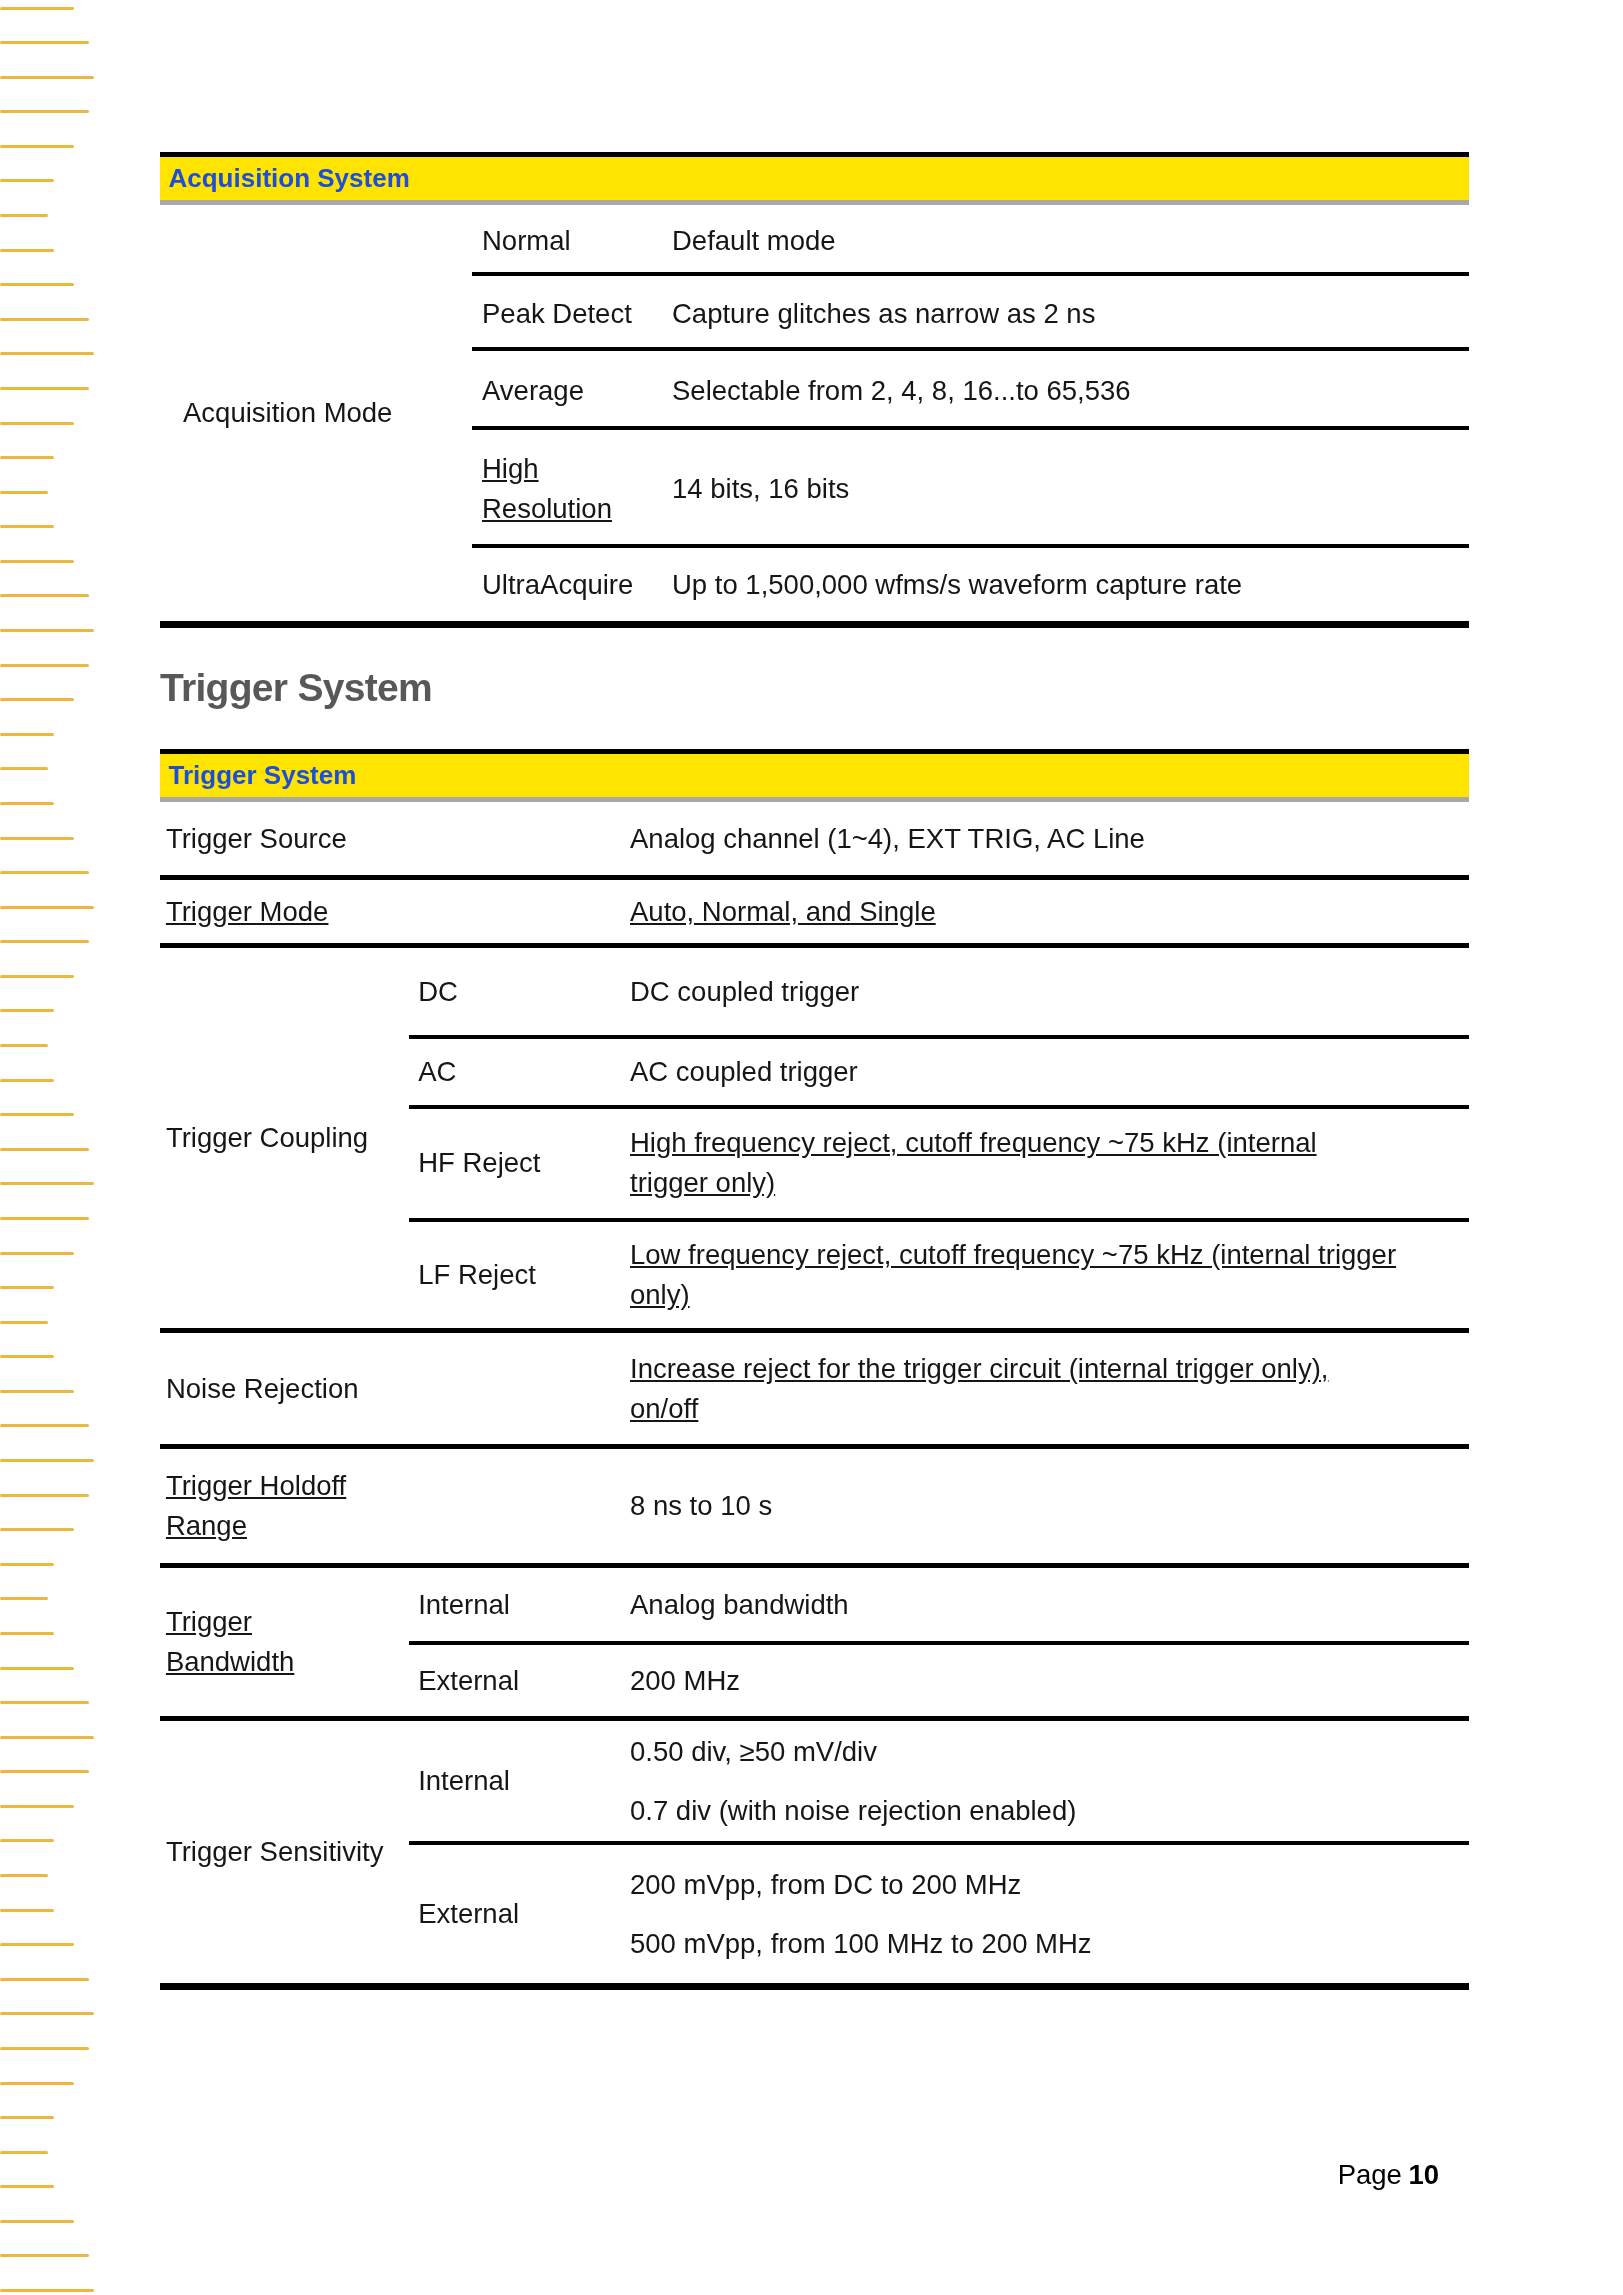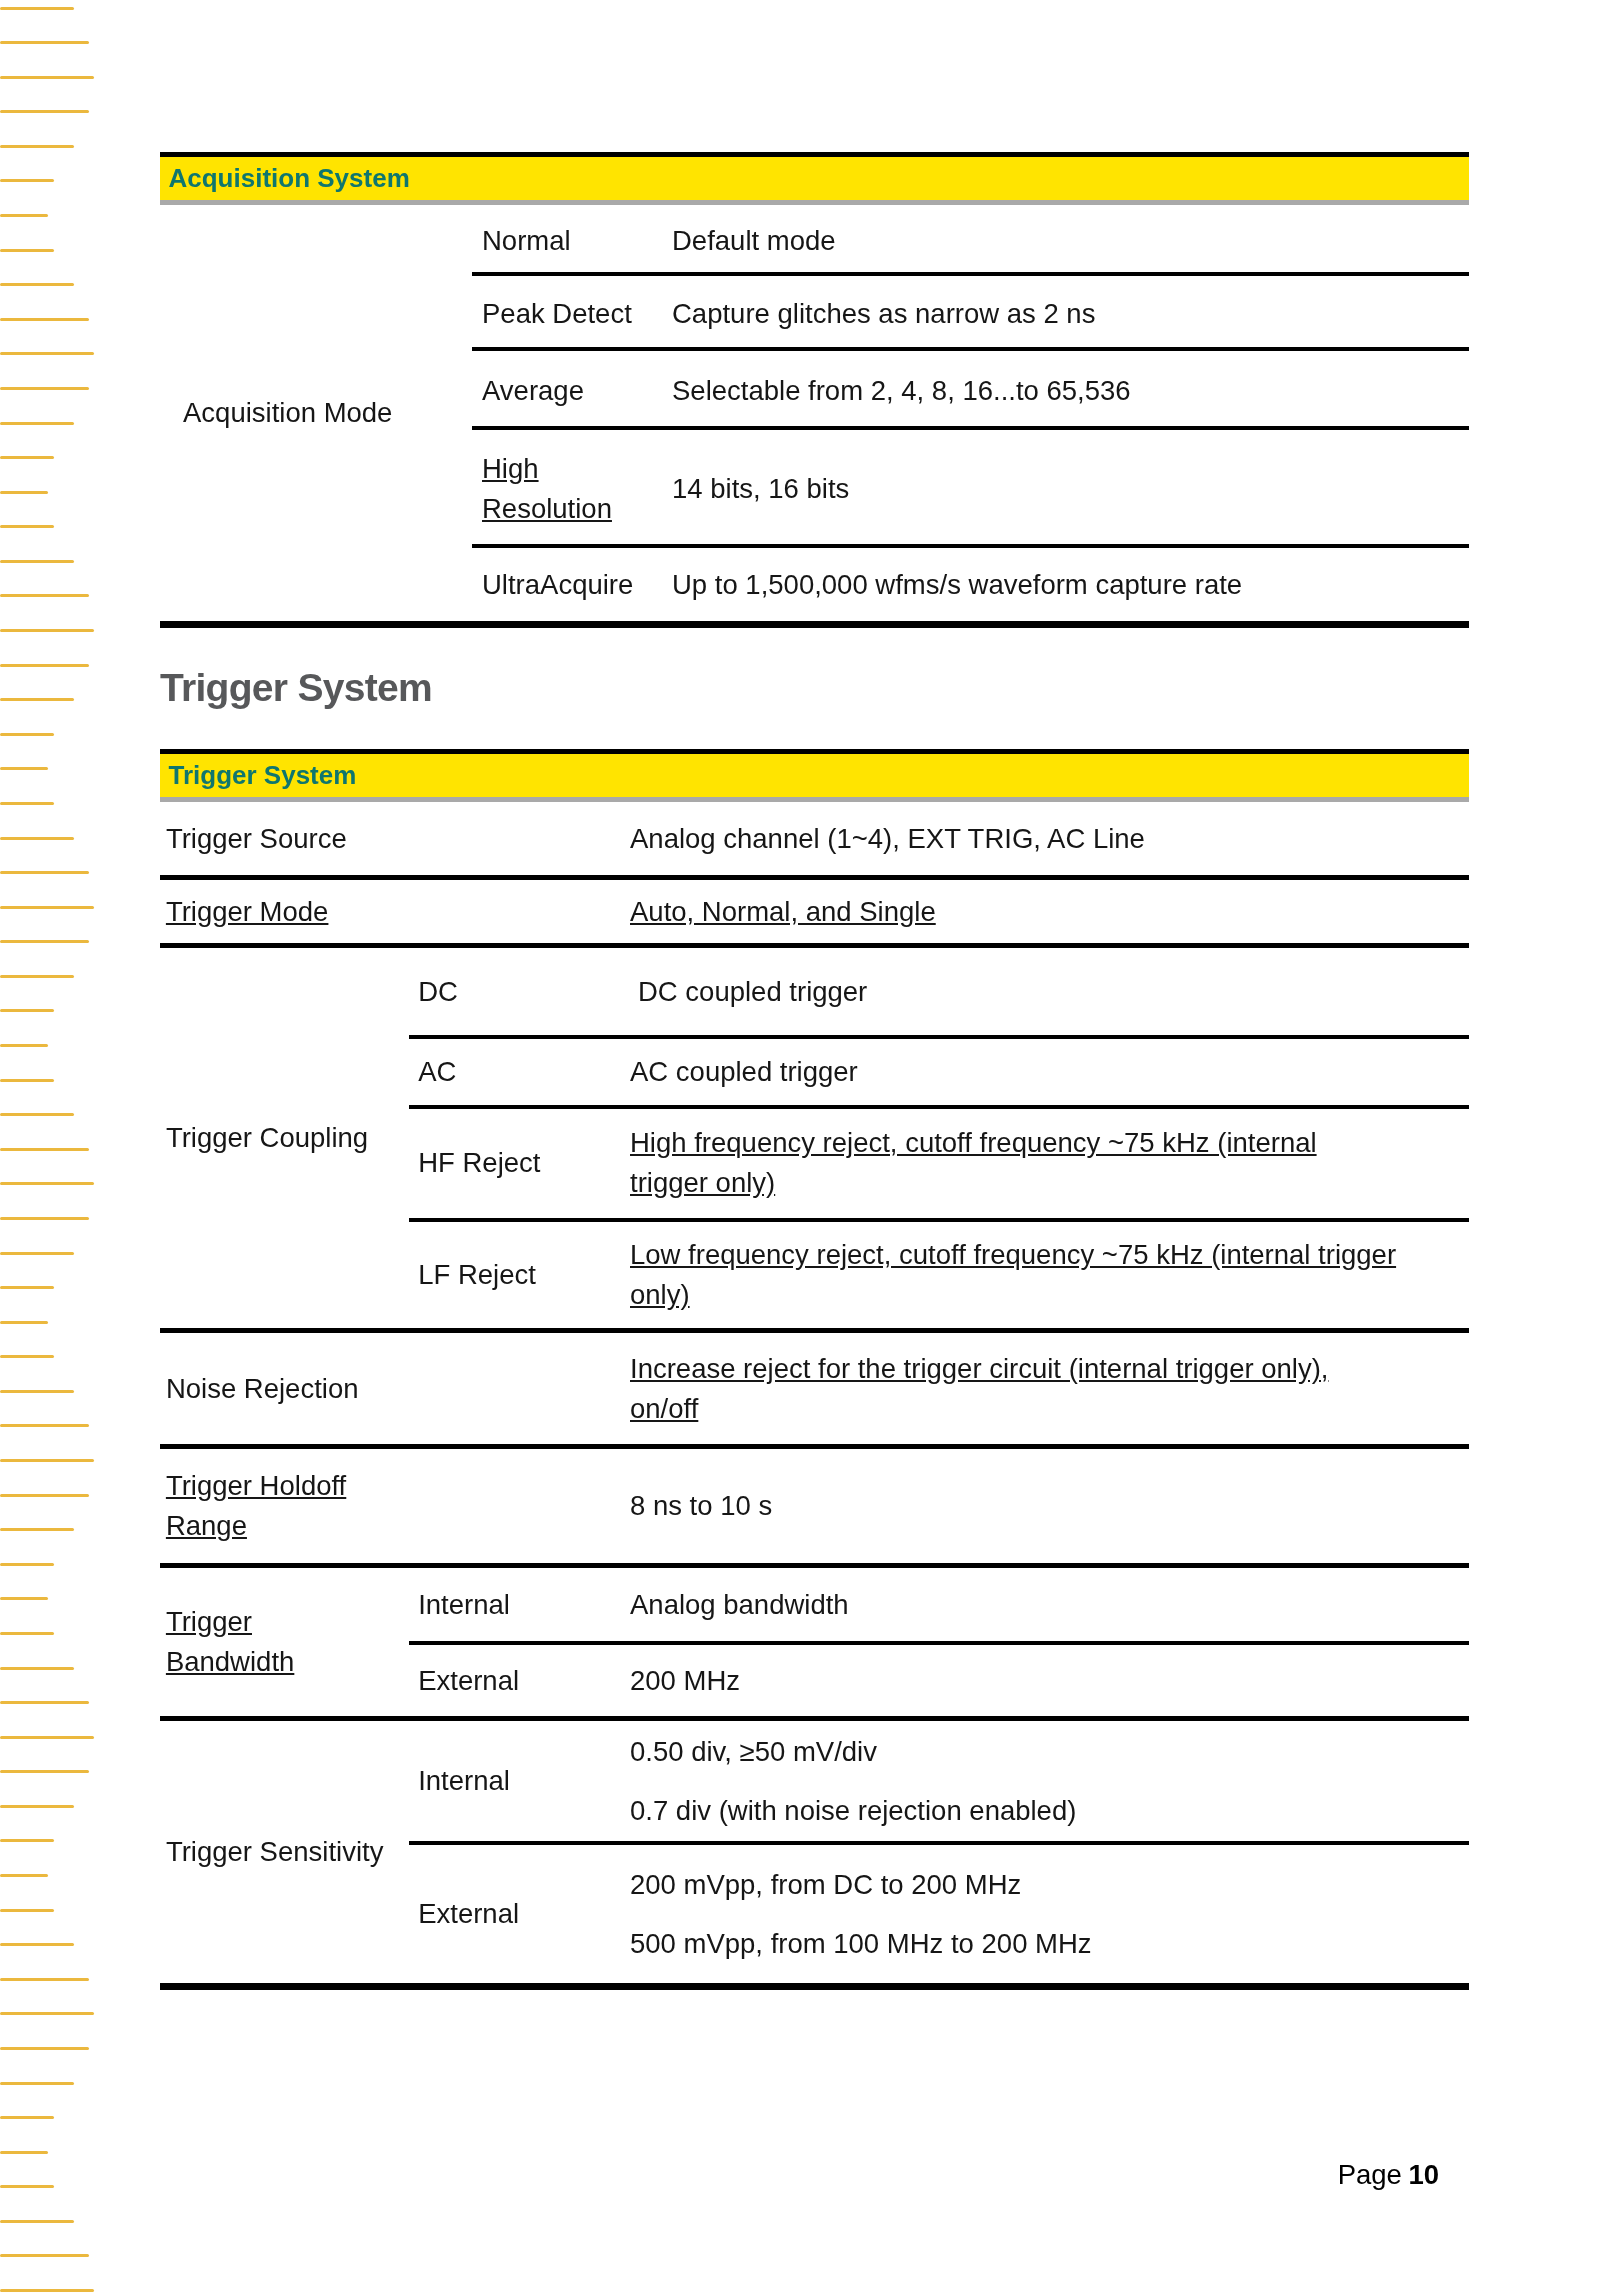--- a/index.html
+++ b/index.html
@@ -28,21 +28,21 @@
   
   .spec-table{position:absolute;left:160px;width:1309px;}
   .acq{top:152px;}
   .trg{top:749px;}
   .band{
     border-top:5.2px solid var(--rule);
     background:var(--yellow);
     height:48px; 
     display:flex;align-items:center;
   }
-  .band-label{font-size:26px;font-weight:bold;color:#0f766e;padding-left:8.5px;}
+  .band-label{font-size:26px;font-weight:bold;color:#1d4ed8;padding-left:8.5px;}
   .band-shadow{height:5.2px;background:var(--shadow);}
   .tbl-bottom{height:6.5px;background:var(--rule);}
 
   .pre{white-space:pre-line;line-height:1.45;text-decoration:underline;}
 
   
   .acq-body{position:relative;}
   .acq-group-label{
     position:absolute;left:23px;top:50%;transform:translateY(-50%);
   }
@@ -59,21 +59,21 @@
   .b5{height:119px;justify-content:flex-end;} .b6{height:153px;} .b7{height:262px;}
   .c1{width:249px;flex:none;padding-left:5.9px;display:flex;align-items:center;}
   .cv{margin-left:221px;flex:1;display:flex;flex-direction:column;justify-content:center;}
   .subcol{flex:1;display:flex;flex-direction:column;}
   .subrow{display:flex;border-bottom:4.6px solid var(--rule);}
   .subrow.last{border-bottom:none;}
   .t2{width:221px;flex:none;padding-left:9.2px;display:flex;align-items:center;}
   .tv{flex:1;display:flex;flex-direction:column;justify-content:center;}
   .tv .p{line-height:1.2;}
   .tv .p + .p{margin-top:26px;}
-  .sc-dc{height:95px;gap:8px;} .sc-ac{height:72px;} .sc-hf{height:118px;} .sc-lf{height:111px;}
+  .sc-dc{height:95px;} .sc-ac{height:72px;} .sc-hf{height:118px;} .sc-lf{height:111px;}
   .sb-int{height:77px;} .sb-ext{height:71px;}
   .ss-int{height:124px;} .ss-ext{height:138px;}
 
   .section-heading{
     position:absolute;left:160px;top:666px;
     font-size:39px;font-weight:bold;color:var(--heading-gray);
     letter-spacing:-0.7px;
   }
   .footer{
     position:absolute;top:2159px;right:184px;

